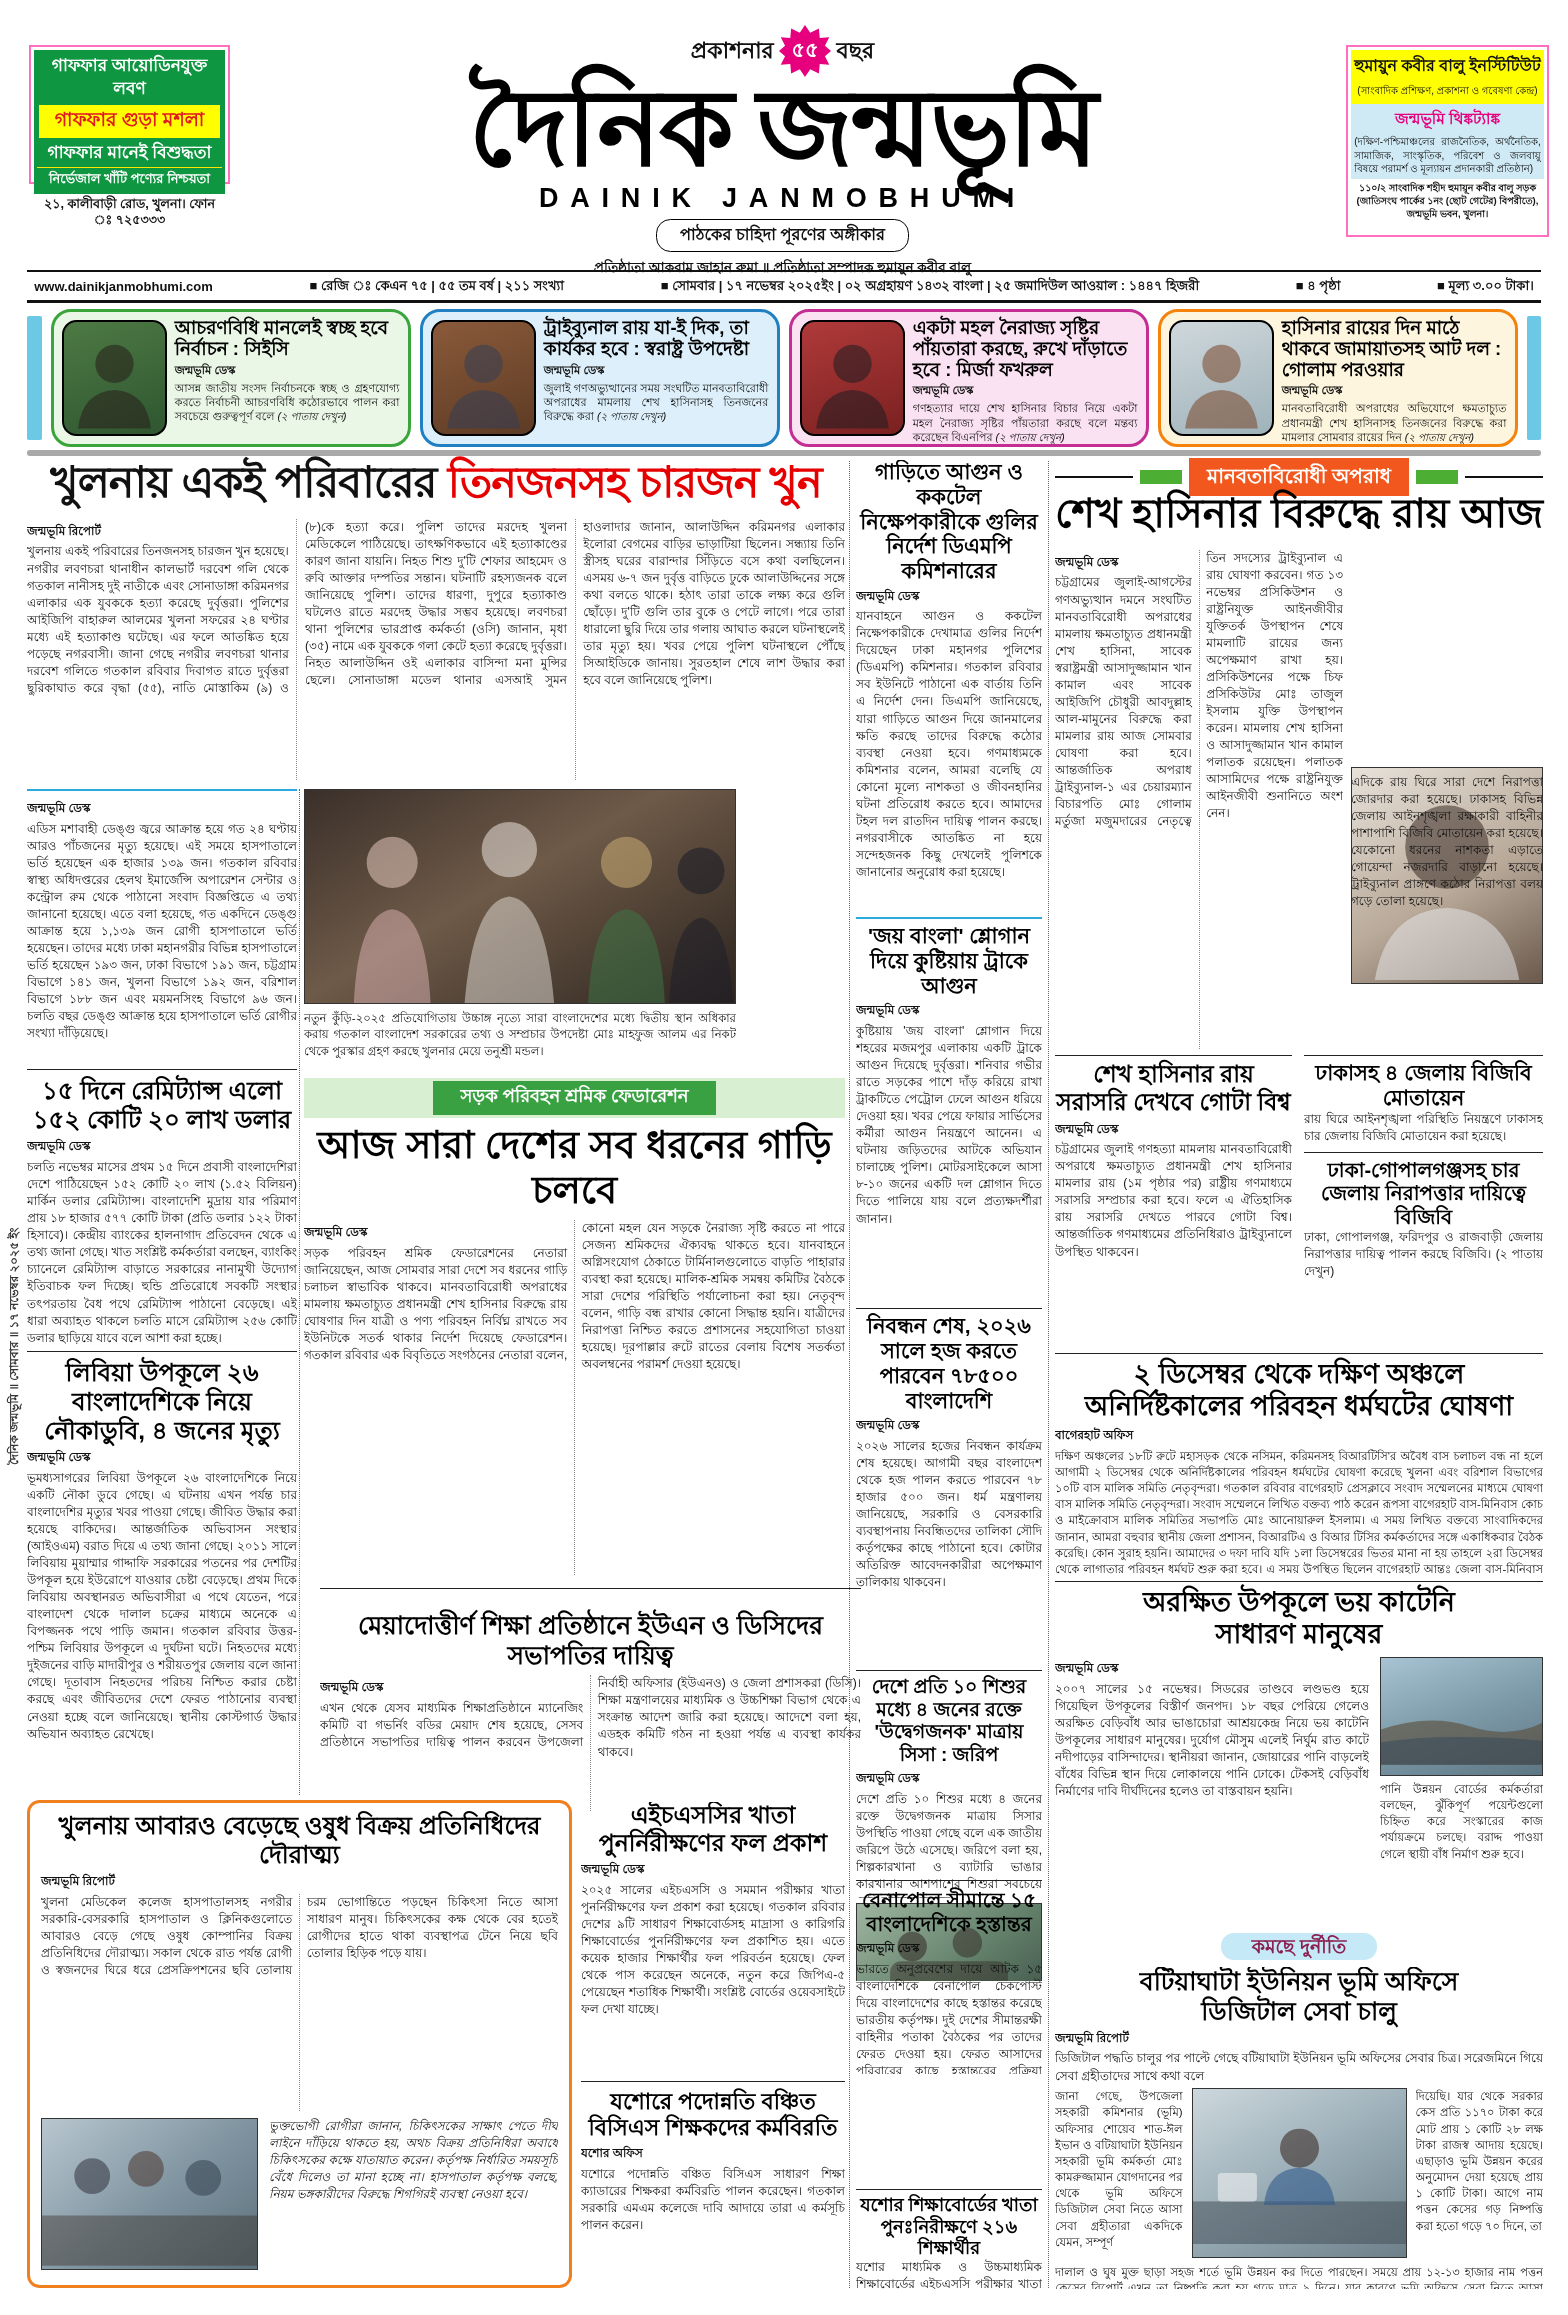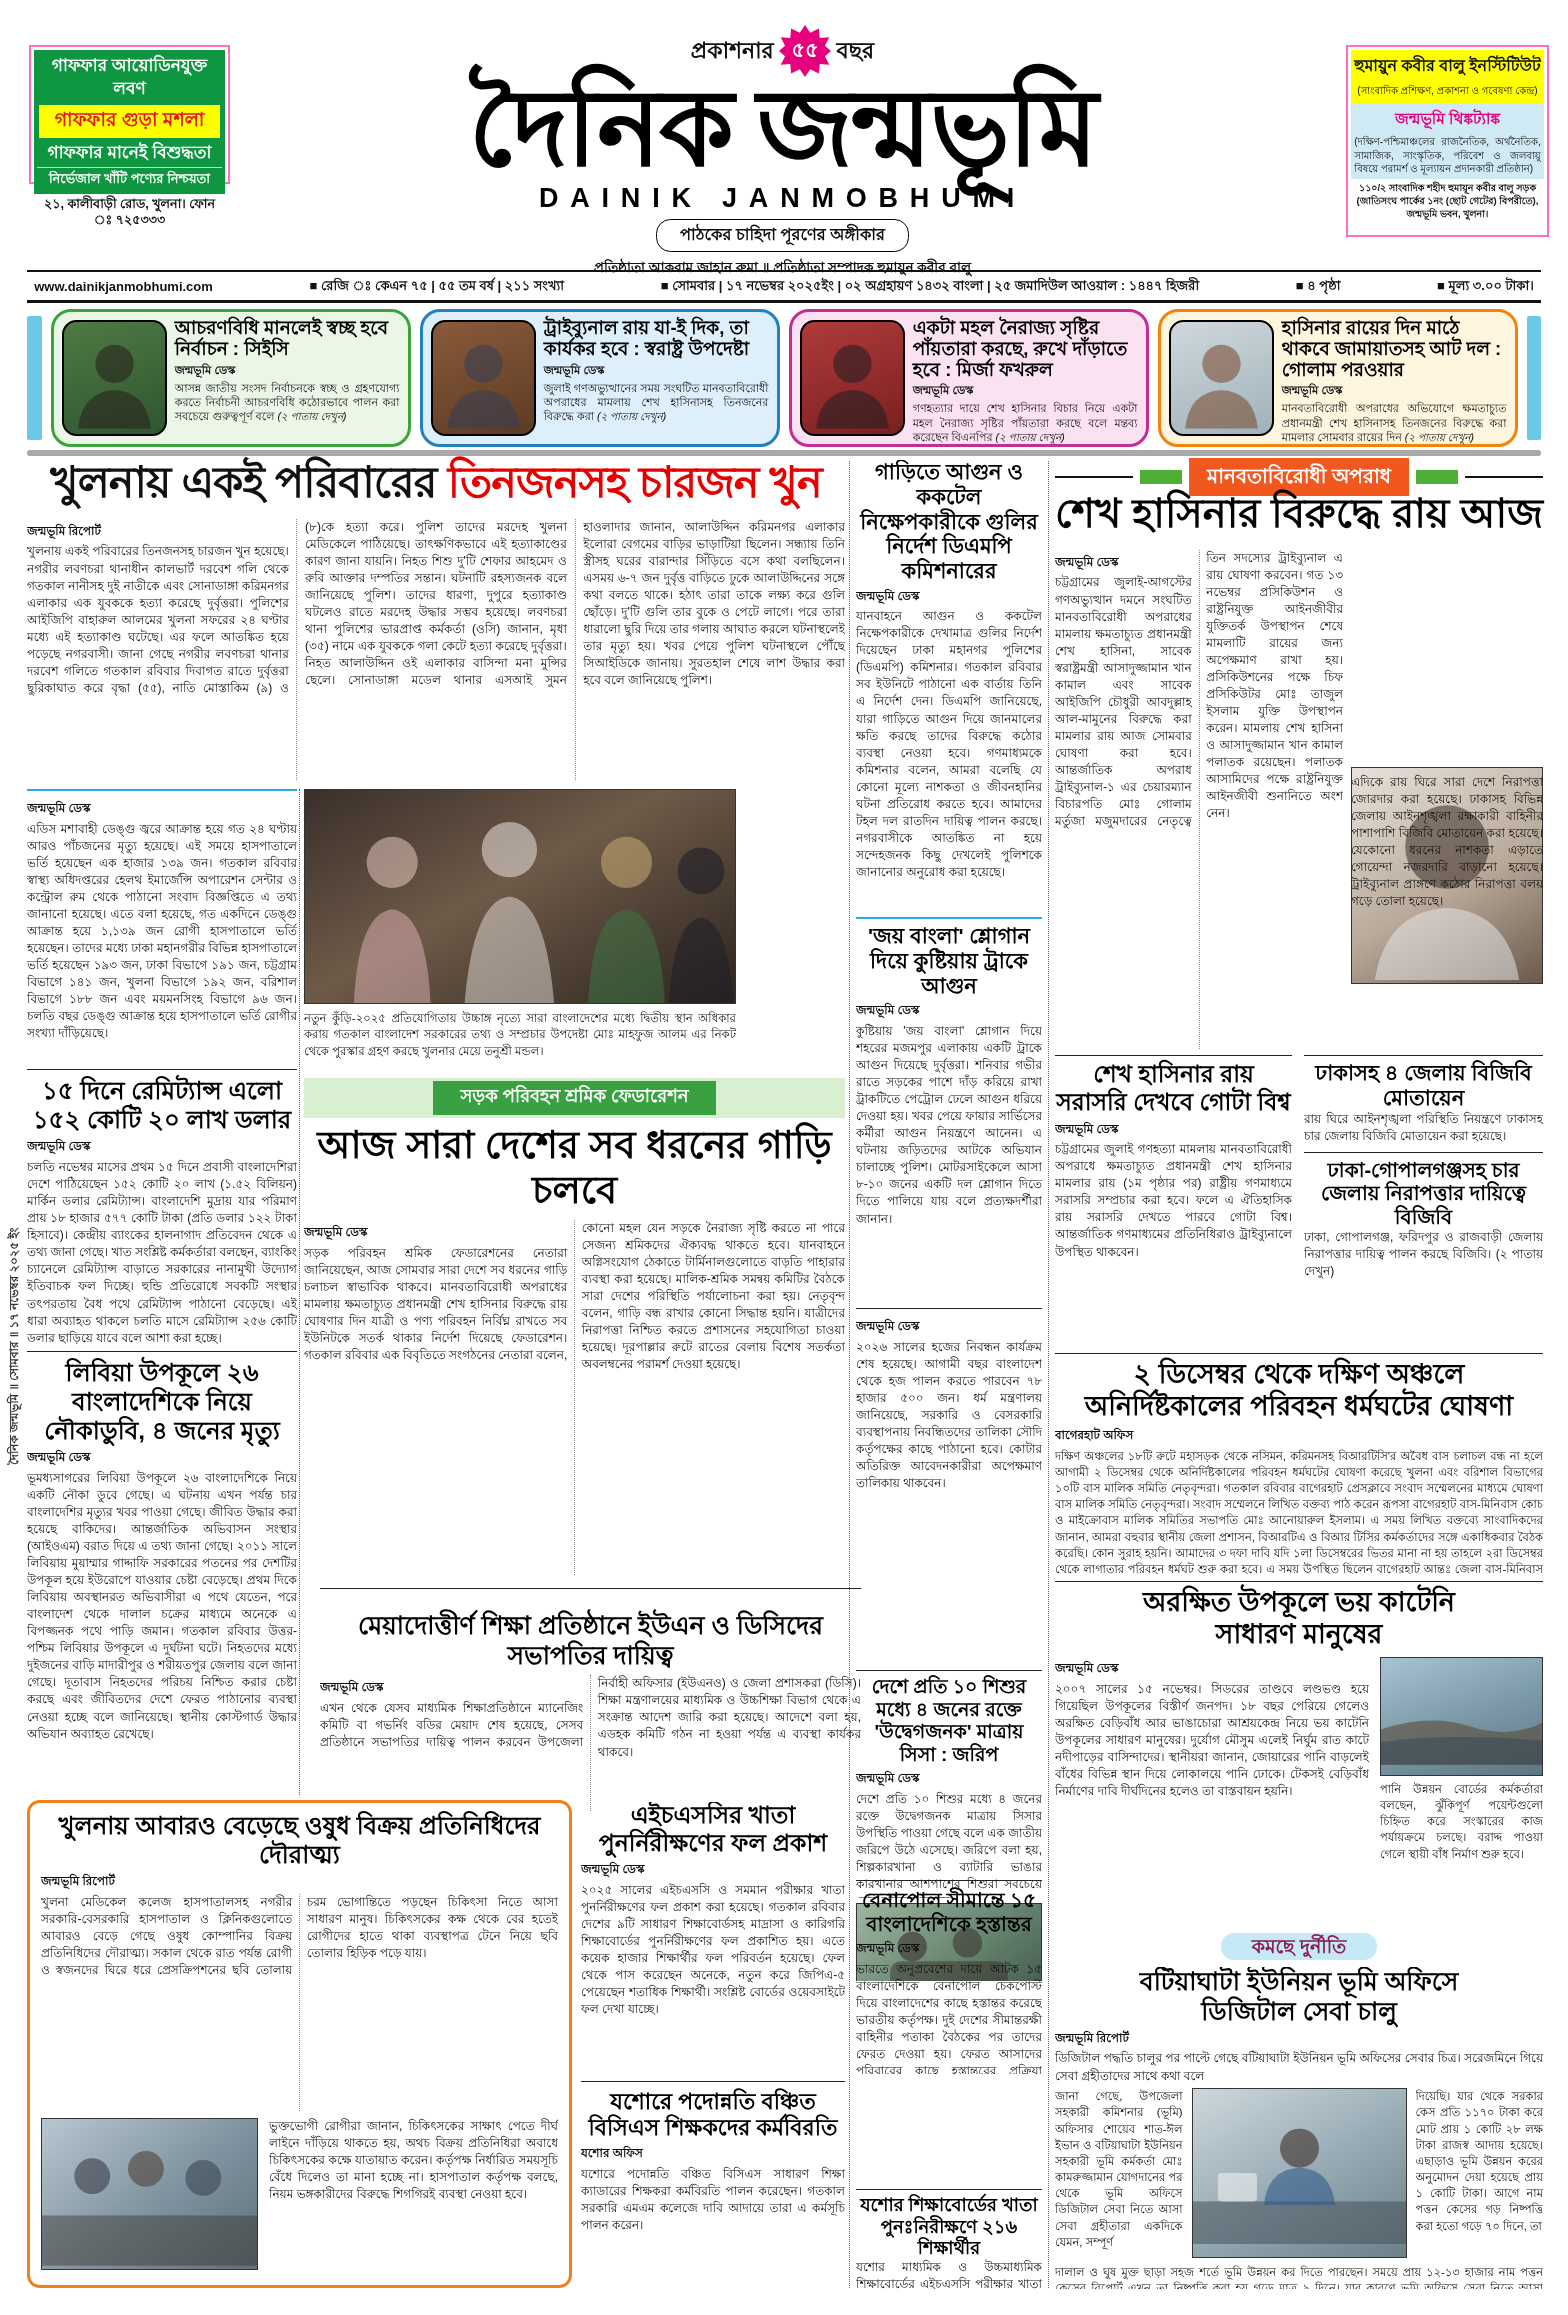--- a/index.html
+++ b/index.html
@@ -230,21 +230,21 @@
   <div class="a bkrule clip" style="left:27px; top:1351px; width:270px; height:441px; padding-top:7.2px;">
     <div class="hl" style="font-size:24.4px;">লিবিয়া উপকূলে ২৬ বাংলাদেশিকে নিয়ে নৌকাডুবি, ৪ জনের মৃত্যু</div>
     <div class="byline">জন্মভূমি ডেস্ক</div>
     <div class="bt">ভূমধ্যসাগরের লিবিয়া উপকূলে ২৬ বাংলাদেশিকে নিয়ে একটি নৌকা ডুবে গেছে। এ ঘটনায় এখন পর্যন্ত চার বাংলাদেশির মৃত্যুর খবর পাওয়া গেছে। জীবিত উদ্ধার করা হয়েছে বাকিদের। আন্তর্জাতিক অভিবাসন সংস্থার (আইওএম) বরাত দিয়ে এ তথ্য জানা গেছে। ২০১১ সালে লিবিয়ায় মুয়াম্মার গাদ্দাফি সরকারের পতনের পর দেশটির উপকূল হয়ে ইউরোপে যাওয়ার চেষ্টা বেড়েছে। প্রথম দিকে লিবিয়ায় অবস্থানরত অভিবাসীরা এ পথে যেতেন, পরে বাংলাদেশ থেকে দালাল চক্রের মাধ্যমে অনেকে এ বিপজ্জনক পথে পাড়ি জমান। গতকাল রবিবার উত্তর-পশ্চিম লিবিয়ার উপকূলে এ দুর্ঘটনা ঘটে। নিহতদের মধ্যে দুইজনের বাড়ি মাদারীপুর ও শরীয়তপুর জেলায় বলে জানা গেছে। দূতাবাস নিহতদের পরিচয় নিশ্চিত করার চেষ্টা করছে এবং জীবিতদের দেশে ফেরত পাঠানোর ব্যবস্থা নেওয়া হচ্ছে বলে জানিয়েছে। স্থানীয় কোস্টগার্ড উদ্ধার অভিযান অব্যাহত রেখেছে।</div>
   </div>
 
   <div class="a medbox clip" style="left:27px; top:1800px; width:545px; height:488px;">
     <div class="hl" style="font-size:24.4px;">খুলনায় আবারও বেড়েছে ওষুধ বিক্রয় প্রতিনিধিদের দৌরাত্ম্য</div>
     <div class="byline">জন্মভূমি রিপোর্ট</div>
     <div class="cols2 bt clip" style="height:217px; margin-top:1.8px;">খুলনা মেডিকেল কলেজ হাসপাতালসহ নগরীর সরকারি-বেসরকারি হাসপাতাল ও ক্লিনিকগুলোতে আবারও বেড়ে গেছে ওষুধ কোম্পানির বিক্রয় প্রতিনিধিদের দৌরাত্ম্য। সকাল থেকে রাত পর্যন্ত রোগী ও স্বজনদের ঘিরে ধরে প্রেসক্রিপশনের ছবি তোলায় চরম ভোগান্তিতে পড়ছেন চিকিৎসা নিতে আসা সাধারণ মানুষ। চিকিৎসকের কক্ষ থেকে বের হতেই রোগীদের হাতে থাকা ব্যবস্থাপত্র টেনে নিয়ে ছবি তোলার হিড়িক পড়ে যায়।</div>
-    <div style="display:flex; gap:11px; margin-top:7.2px;">
+    <div style="display:flex; gap:11px; margin-top:7.2px;font-style:italic;">
       <div class="photo" style="flex:0 0 217px; height:152px; background:linear-gradient(140deg,#b8c6cf,#7e939f 55%,#5d717c);">
         <svg class="sil" viewBox="0 0 120 80">
             <rect x="0" y="52" width="120" height="28" fill="rgba(60,50,45,.45)"></rect>
             <circle cx="28" cy="30" r="10" fill="rgba(40,40,50,.5)"></circle>
             <circle cx="58" cy="26" r="10" fill="rgba(70,45,35,.5)"></circle>
             <circle cx="90" cy="31" r="10" fill="rgba(45,55,70,.5)"></circle>
           </svg>
       </div>
       <div class="bt clip" style="flex:1; height:177px;">ভুক্তভোগী রোগীরা জানান, চিকিৎসকের সাক্ষাৎ পেতে দীর্ঘ লাইনে দাঁড়িয়ে থাকতে হয়, অথচ বিক্রয় প্রতিনিধিরা অবাধে চিকিৎসকের কক্ষে যাতায়াত করেন। কর্তৃপক্ষ নির্ধারিত সময়সূচি বেঁধে দিলেও তা মানা হচ্ছে না। হাসপাতাল কর্তৃপক্ষ বলছে, নিয়ম ভঙ্গকারীদের বিরুদ্ধে শিগগিরই ব্যবস্থা নেওয়া হবে।</div>
     </div>
@@ -301,20 +301,21 @@
     <div class="bt">যানবাহনে আগুন ও ককটেল নিক্ষেপকারীকে দেখামাত্র গুলির নির্দেশ দিয়েছেন ঢাকা মহানগর পুলিশের (ডিএমপি) কমিশনার। গতকাল রবিবার সব ইউনিটে পাঠানো এক বার্তায় তিনি এ নির্দেশ দেন। ডিএমপি জানিয়েছে, যারা গাড়িতে আগুন দিয়ে জানমালের ক্ষতি করছে তাদের বিরুদ্ধে কঠোর ব্যবস্থা নেওয়া হবে। গণমাধ্যমকে কমিশনার বলেন, আমরা বলেছি যে কোনো মূল্যে নাশকতা ও জীবনহানির ঘটনা প্রতিরোধ করতে হবে। আমাদের টহল দল রাতদিন দায়িত্ব পালন করছে। নগরবাসীকে আতঙ্কিত না হয়ে সন্দেহজনক কিছু দেখলেই পুলিশকে জানানোর অনুরোধ করা হয়েছে।</div>
   </div>
 
   <div class="a cyrule clip" style="left:856px; top:917px; width:186px; height:384px; padding-top:5.4px;">
     <div class="hl" style="font-size:21px;">'জয় বাংলা' শ্লোগান দিয়ে কুষ্টিয়ায় ট্রাকে আগুন</div>
     <div class="byline">জন্মভূমি ডেস্ক</div>
     <div class="bt">কুষ্টিয়ায় 'জয় বাংলা' শ্লোগান দিয়ে শহরের মজমপুর এলাকায় একটি ট্রাকে আগুন দিয়েছে দুর্বৃত্তরা। শনিবার গভীর রাতে সড়কের পাশে দাঁড় করিয়ে রাখা ট্রাকটিতে পেট্রোল ঢেলে আগুন ধরিয়ে দেওয়া হয়। খবর পেয়ে ফায়ার সার্ভিসের কর্মীরা আগুন নিয়ন্ত্রণে আনেন। এ ঘটনায় জড়িতদের আটকে অভিযান চালাচ্ছে পুলিশ। মোটরসাইকেলে আসা ৮-১০ জনের একটি দল শ্লোগান দিতে দিতে পালিয়ে যায় বলে প্রত্যক্ষদর্শীরা জানান।</div>
   </div>
 
   <div class="a bkrule clip" style="left:856px; top:1308px; width:186px; height:355px; padding-top:5.4px;">
+    <div class="hl" style="font-size:21px;">নিবন্ধন শেষ, ২০২৬ সালে হজ করতে পারবেন ৭৮৫০০ বাংলাদেশি</div>
     <div class="byline">জন্মভূমি ডেস্ক</div>
     <div class="bt">২০২৬ সালের হজের নিবন্ধন কার্যক্রম শেষ হয়েছে। আগামী বছর বাংলাদেশ থেকে হজ পালন করতে পারবেন ৭৮ হাজার ৫০০ জন। ধর্ম মন্ত্রণালয় জানিয়েছে, সরকারি ও বেসরকারি ব্যবস্থাপনায় নিবন্ধিতদের তালিকা সৌদি কর্তৃপক্ষের কাছে পাঠানো হবে। কোটার অতিরিক্ত আবেদনকারীরা অপেক্ষমাণ তালিকায় থাকবেন।</div>
   </div>
 
   <div class="a bkrule clip" style="left:856px; top:1670px; width:186px; height:311px; padding-top:5.4px;">
     <div class="hl" style="font-size:19px;">দেশে প্রতি ১০ শিশুর মধ্যে ৪ জনের রক্তে 'উদ্বেগজনক' মাত্রায় সিসা : জরিপ</div>
     <div class="byline">জন্মভূমি ডেস্ক</div>
     <div class="bt clip" style="height:107px;">দেশে প্রতি ১০ শিশুর মধ্যে ৪ জনের রক্তে উদ্বেগজনক মাত্রায় সিসার উপস্থিতি পাওয়া গেছে বলে এক জাতীয় জরিপে উঠে এসেছে। জরিপে বলা হয়, শিল্পকারখানা ও ব্যাটারি ভাঙার কারখানার আশপাশের শিশুরা সবচেয়ে বেশি ঝুঁকিতে রয়েছে।</div>
     <div class="photo" style="width:100%; height:98px; margin-top:5.4px; background:linear-gradient(140deg,#9fb6a0,#62806a 60%,#44584c);">
       <svg class="sil" viewBox="0 0 100 50">

